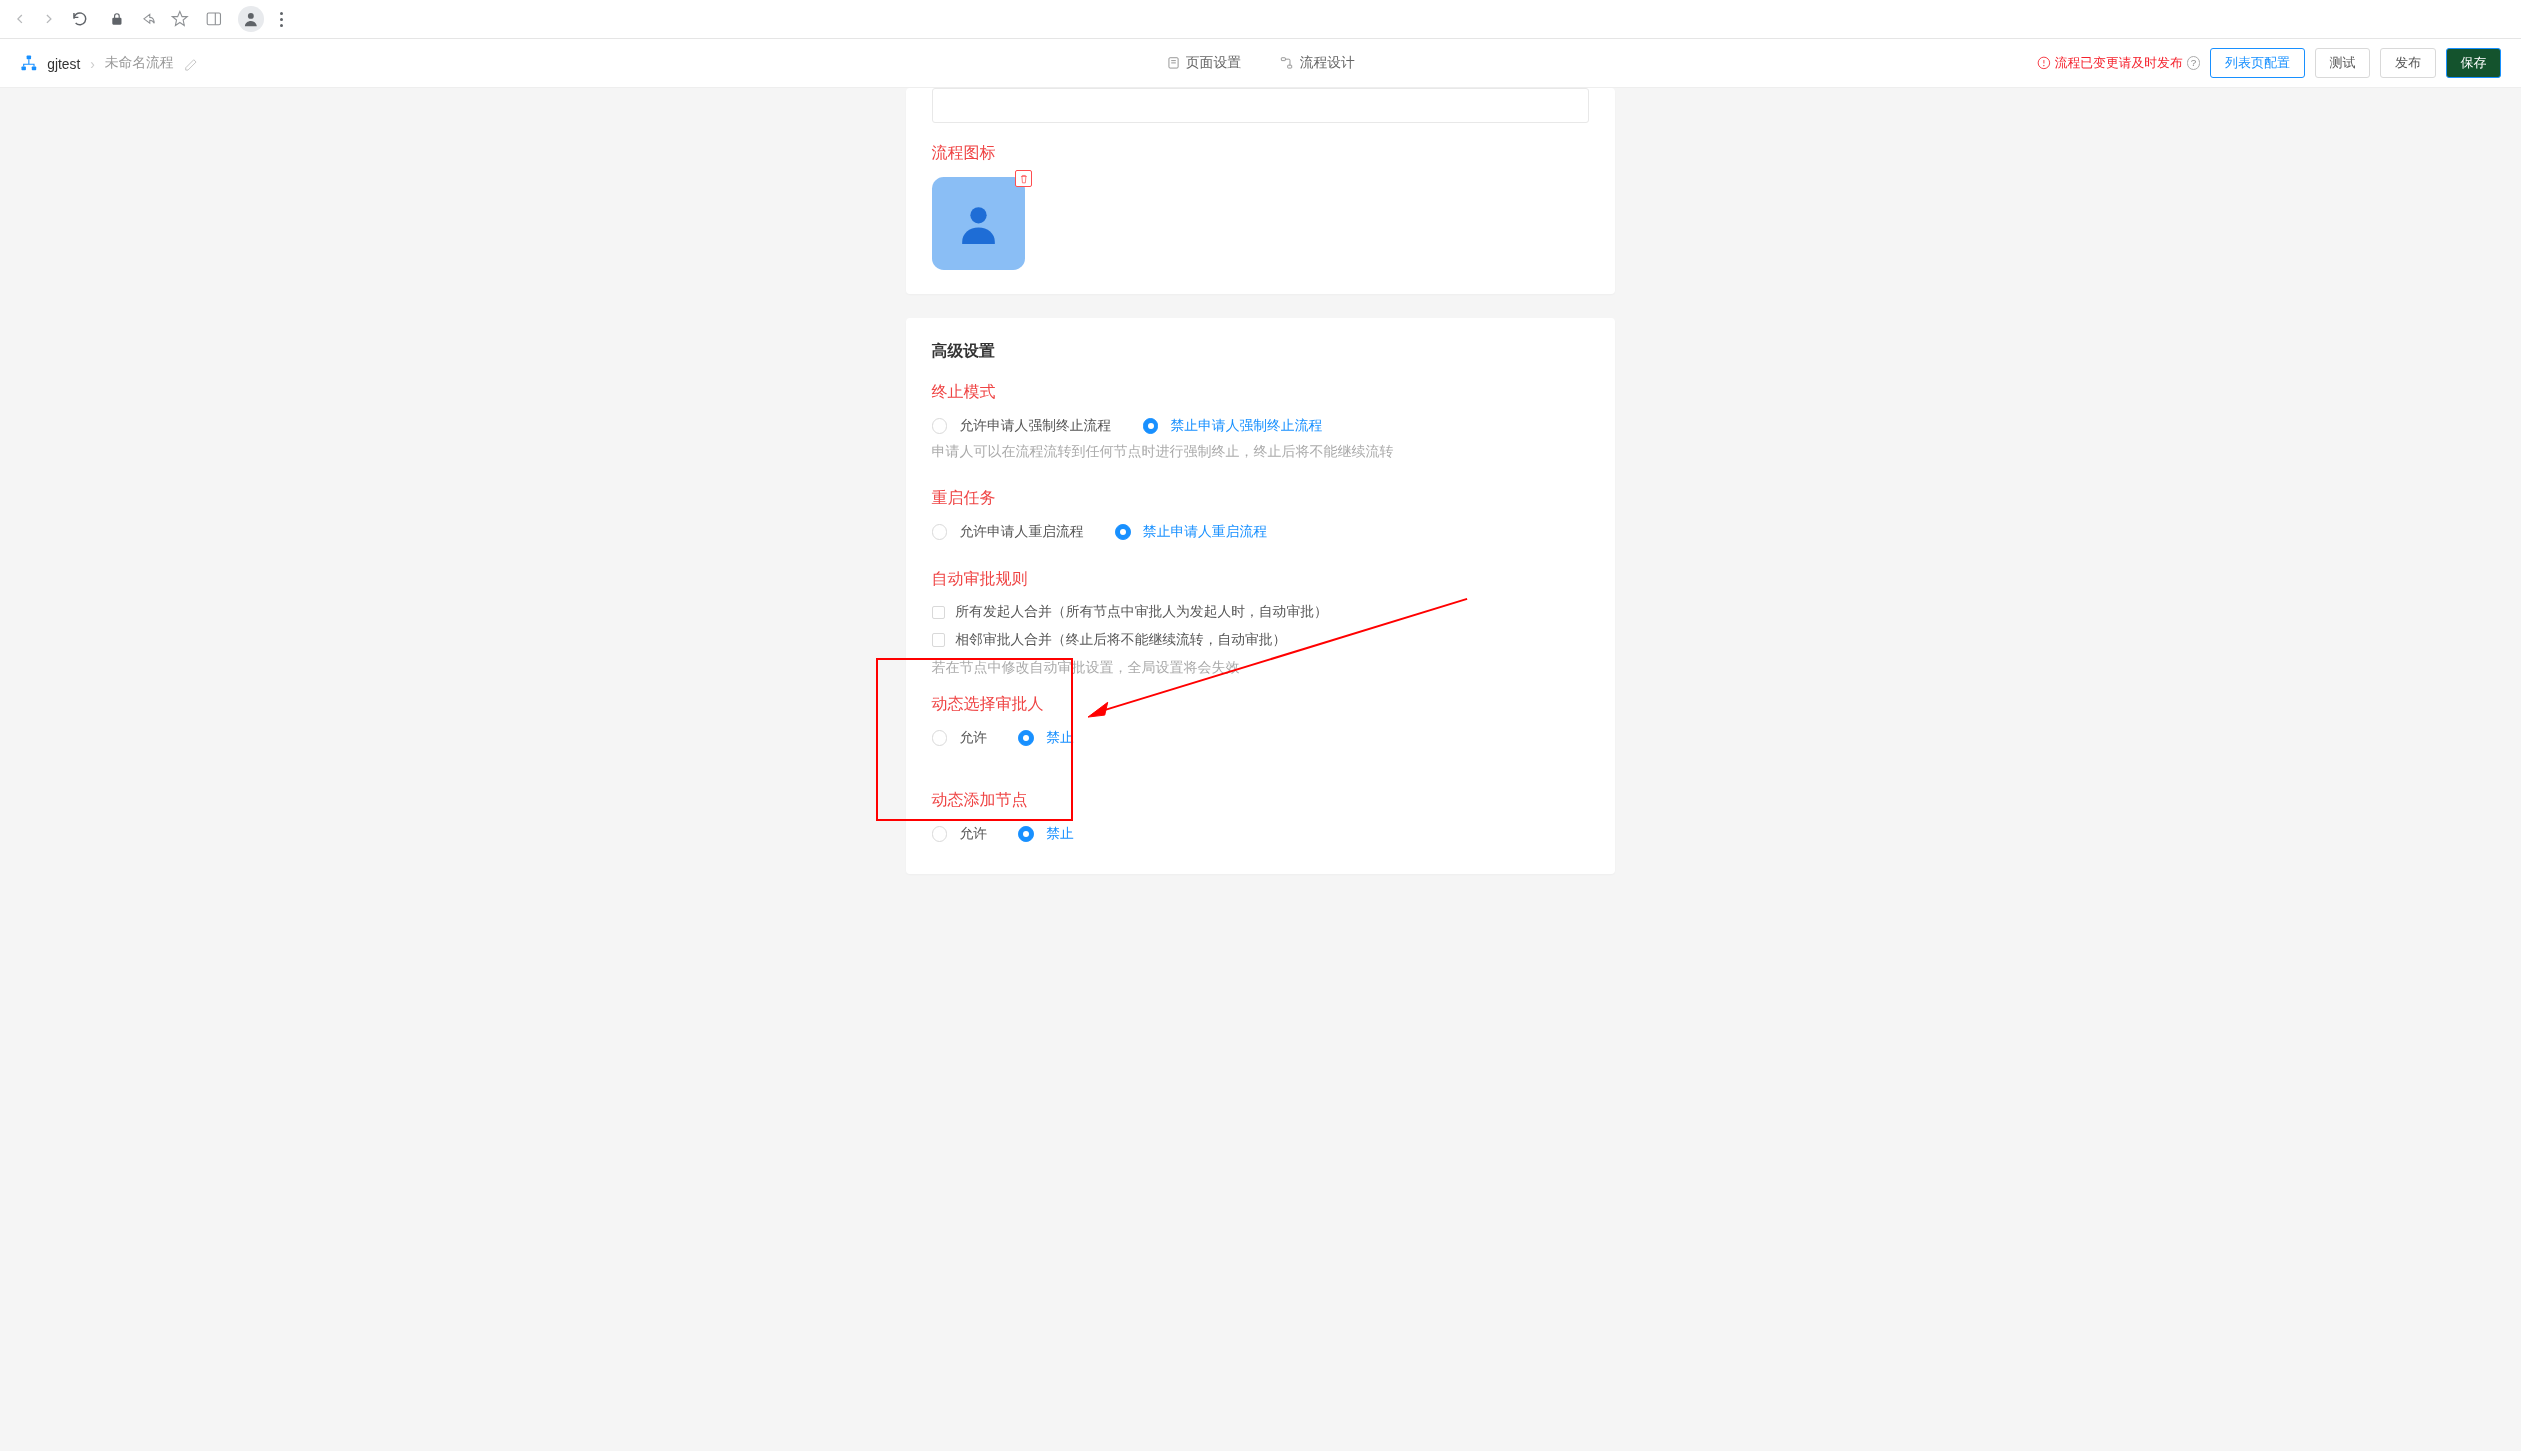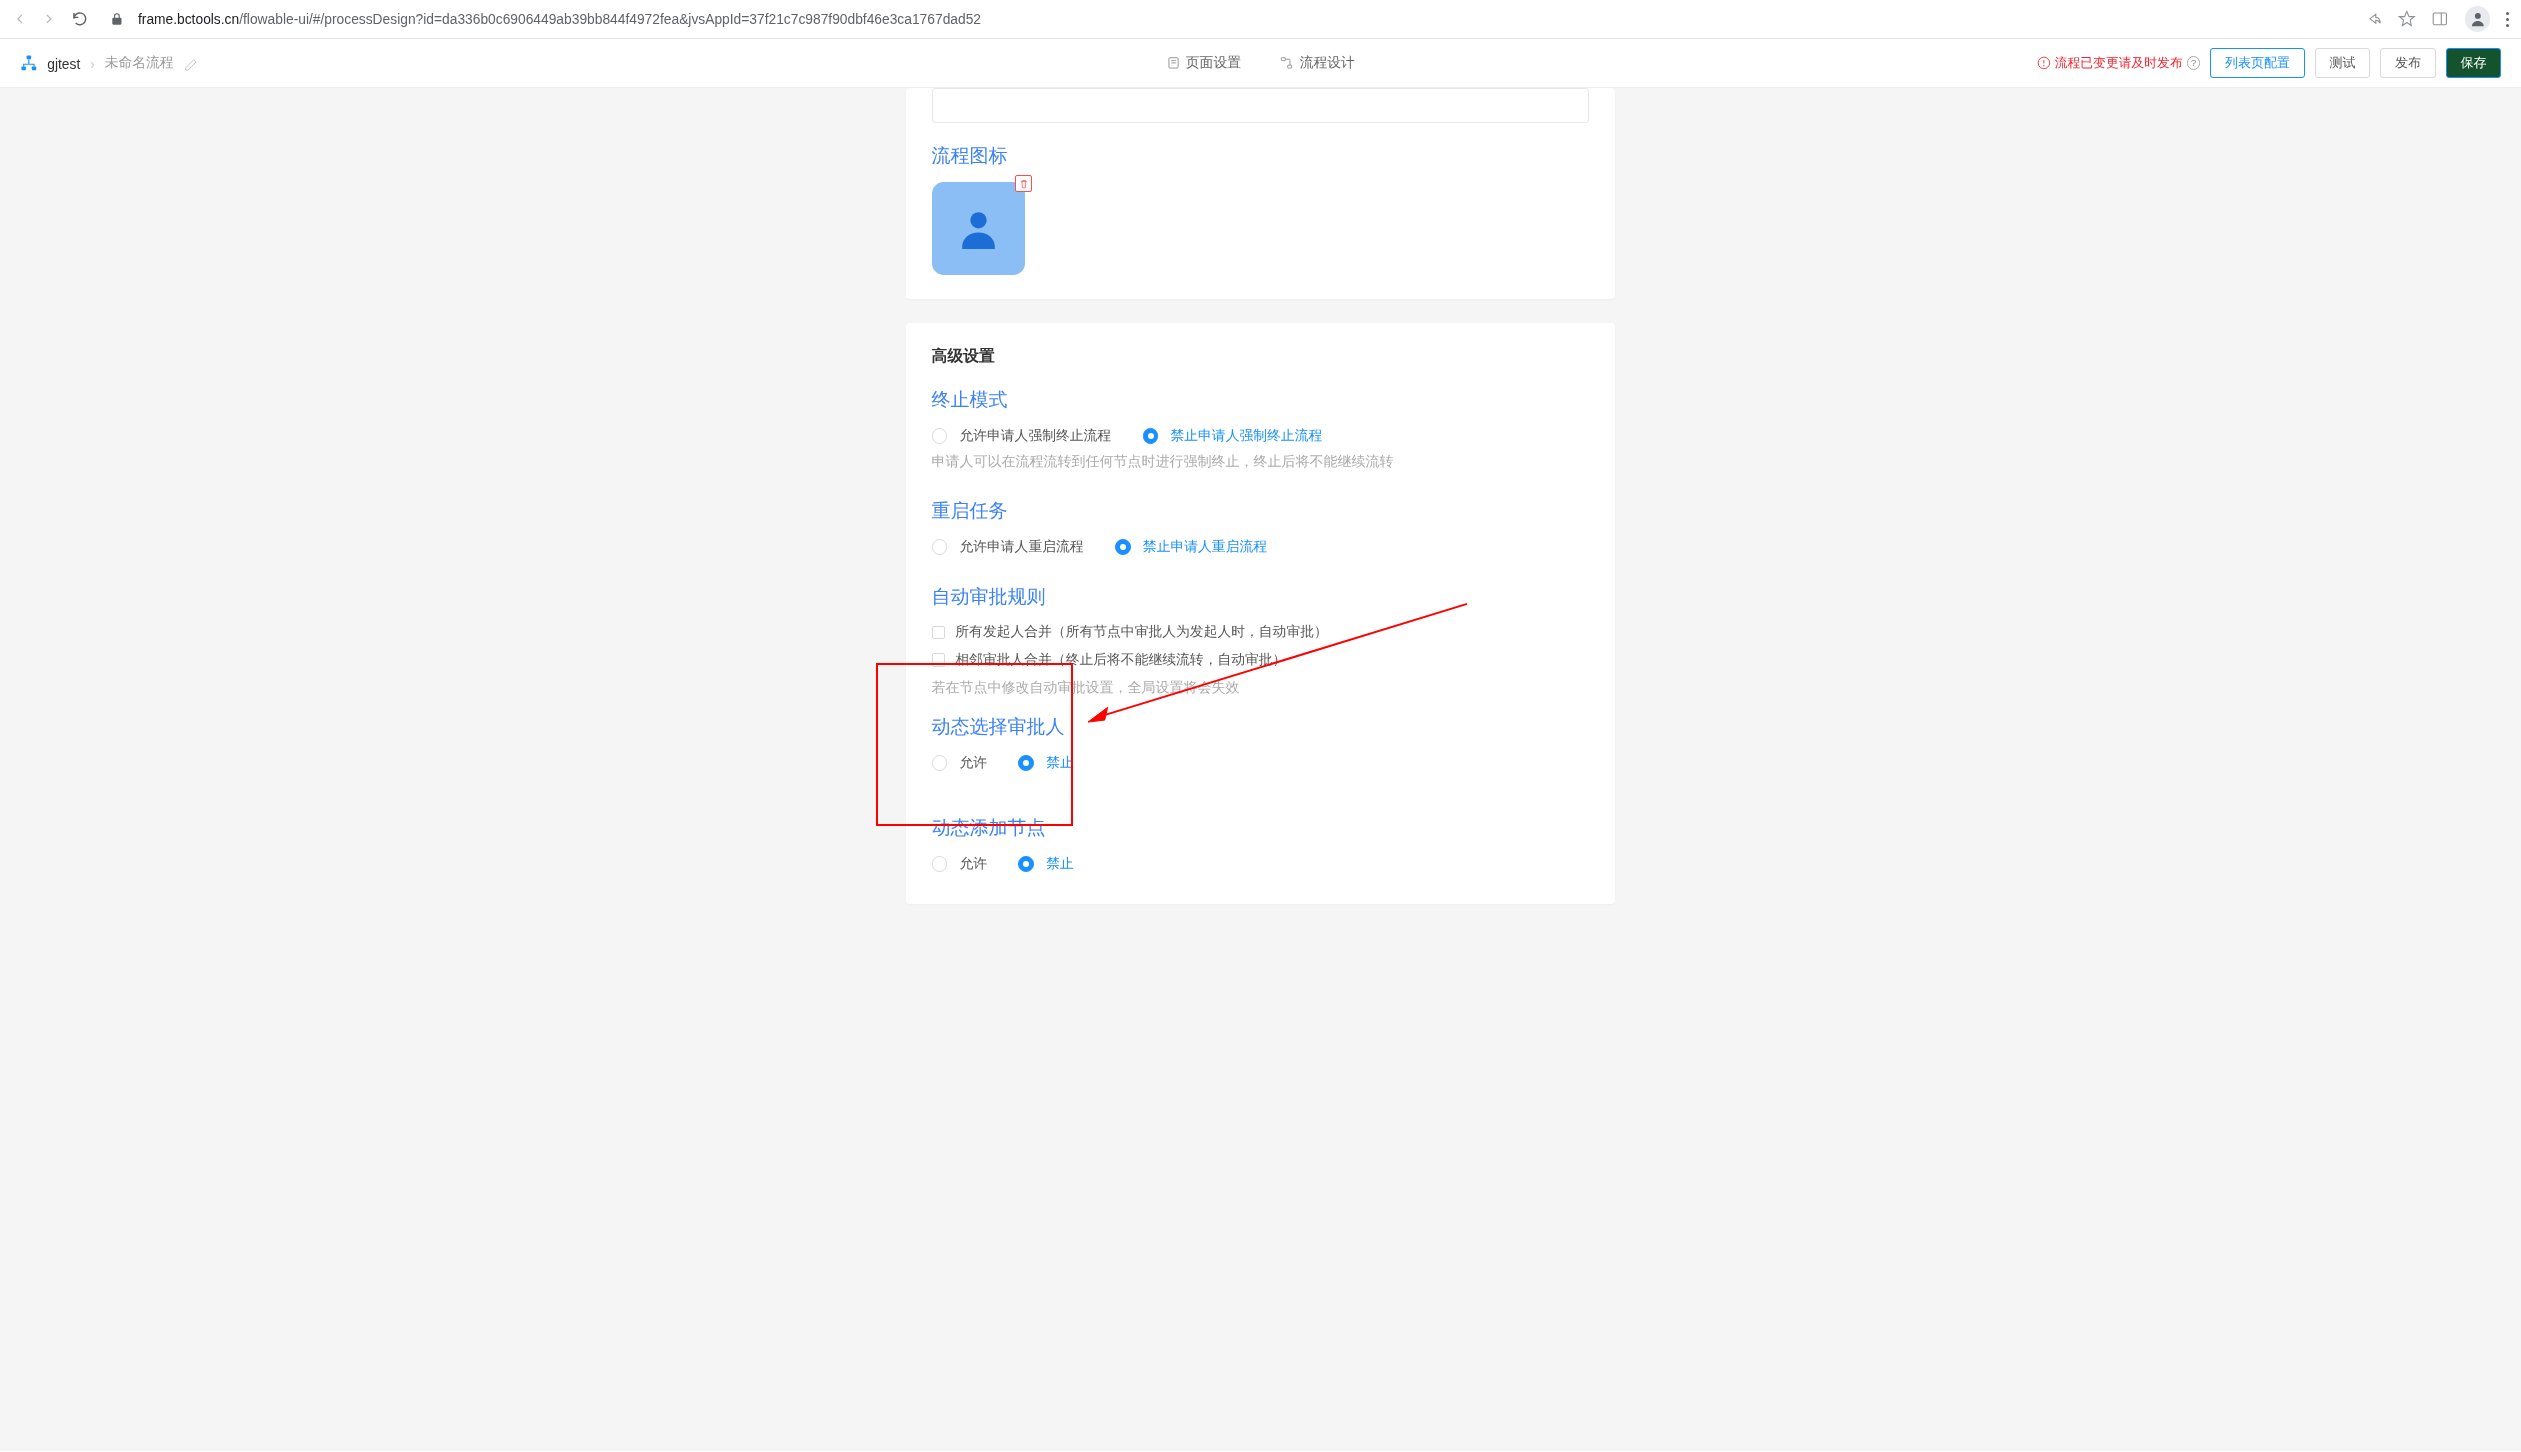--- a/index.html
+++ b/index.html
@@ -42,21 +42,21 @@
 .help-icon { width: 13.8px; height: 13.8px; border: 1px solid #aaa; border-radius: 50%; display: flex; align-items: center; justify-content: center; font-size: 9.9px; color: #888; cursor: pointer; }
 .btn { padding: 4.9px 13.8px; border-radius: 3px; font-size: 13px; cursor: pointer; border: 1px solid; background: #fff; }
 .btn-outline-primary { border-color: #1890ff; color: #1890ff; }
 .btn-outline { border-color: #d9d9d9; color: #555; }
 .btn-primary { background: #14532d; border-color: #1890ff; color: #fff; }
 
 .page-body { background: #f5f5f5; min-height: calc(100vh - 89px); padding: 0; overflow: auto; position: relative; }
 .content-wrap { width: 709px; margin: 0 auto; padding-bottom: 39px; }
 .card { background: #fff; border-radius: 3.9px; margin-bottom: 23.6px; padding: 23.6px 25.6px; box-shadow: 0 1px 2px rgba(0,0,0,0.03); }
 .card-title { font-size: 15.8px; font-weight: 600; color: #333; margin-bottom: 17.7px; }
-.section-label { font-size: 19px; color: #3b82f6; margin-bottom: 13.8px; margin-top: 19.7px; }
+.section-label { font-size: 16px; color: #ef4444; margin-bottom: 13.8px; margin-top: 19.7px; }
 .section-label:first-child { margin-top: 0; }
 .top-card { padding-top: 0; }
 .input-line { height: 35px; border: 1px solid #e8e8e8; border-radius: 3px; margin-bottom: 7.9px; }
 .icon-box { width: 93px; height: 93px; background: #8abef5; border-radius: 11.8px; position: relative; display: flex; align-items: center; justify-content: center; margin-top: 11.8px; }
 .icon-box svg { width: 49px; height: 49px; fill: #1e6dd6; }
 .delete-badge { position: absolute; top: -7.9px; right: -7.9px; width: 17.7px; height: 17.7px; border: 1px solid #ff4d4f; background: #fff; border-radius: 2px; display: flex; align-items: center; justify-content: center; cursor: pointer; }
 .delete-badge svg { width: 11.8px; height: 11.8px; stroke: #ff4d4f; fill: none; stroke-width: 1.5; }
 
 .radio-row { display: flex; align-items: center; gap: 31.5px; margin-bottom: 7.9px; }
 .radio-opt { display: flex; align-items: center; gap: 12px; cursor: pointer; font-size: 13.8px; }
@@ -90,23 +90,20 @@
   </div>
   <div class="reload-icon">
     <svg viewBox="0 0 24 24">
         <path d="M4 12a8 8 0 1 1 2.3 5.6M4 4v6h6"></path>
       </svg>
   </div>
   <div class="lock-icon">
     <svg viewBox="0 0 24 24">
         <path d="M12 2a5 5 0 0 0-5 5v3H6a2 2 0 0 0-2 2v8a2 2 0 0 0 2 2h12a2 2 0 0 0 2-2v-8a2 2 0 0 0-2-2h-1V7a5 5 0 0 0-5-5zm-3 8V7a3 3 0 1 1 6 0v3H9z"></path>
       </svg>
-  </div>
-  <div class="url-text">
-    <span class="domain">frame.bctools.cn</span><span class="path">/flowable-ui/#/processDesign?id=da336b0c6906449ab39bb844f4972fea&amp;jvsAppId=37f21c7c987f90dbf46e3ca1767dad52</span>
   </div>
   <div class="chrome-right">
     <div class="chrome-btn">
       <svg viewBox="0 0 24 24">
           <path d="M8 12l8-6v4c6 0 6 8 6 8s-2-4-6-4v4l-8-6z"></path>
         </svg>
     </div>
     <div class="chrome-btn">
       <svg viewBox="0 0 24 24">
           <path d="M12 2l3 7h7l-5.5 4.5L18 21l-6-4-6 4 1.5-7.5L2 9h7z"></path>

